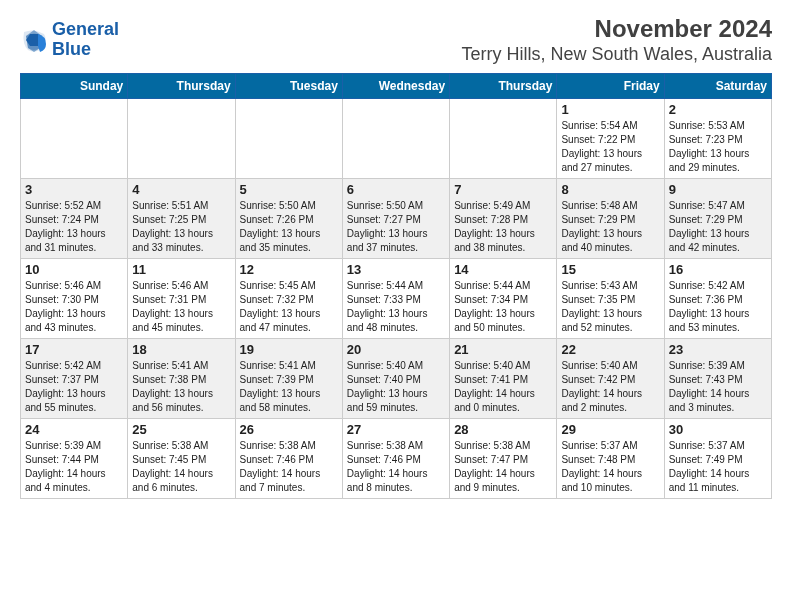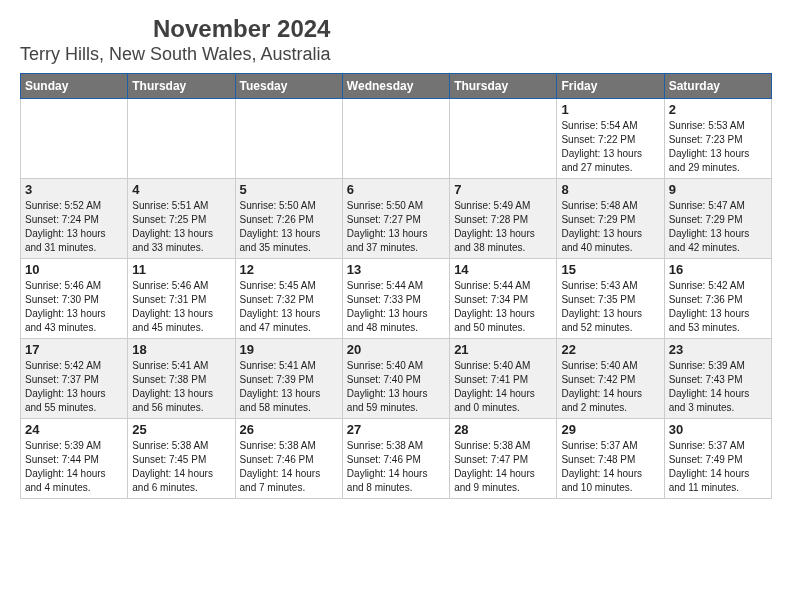--- a/index.html
+++ b/index.html
@@ -53,26 +53,26 @@
       color: #444;
       margin-top: 2px;
     }
     table {
       width: 100%;
       border-collapse: collapse;
       margin-top: 8px;
       table-layout: fixed;
     }
     thead tr th {
-      background: #737373;
+      background: #0369a1;
       color: #fff;
       font-size: 12px;
       font-weight: bold;
       padding: 5px 4px;
-      text-align: left;
+      text-align: right;
       border: 1px solid #1a5fa8;
     }
     tbody tr td {
       vertical-align: top;
       border: 1px solid #ccc;
       padding: 3px 4px;
       font-size: 9.5px;
       color: #222;
       height: 78px;
       background: #fff;
@@ -92,20 +92,34 @@
     }
     .empty-cell {
       background: #fff !important;
     }
   </style>
 </head>
 <body>
 
 <div class="container">
   <div class="header-row">
+    <div class="logo">
+      <svg class="logo-icon" viewBox="0 0 28 28" xmlns="http://www.w3.org/2000/svg">
+        <rect x="0" y="0" width="28" height="28" fill="none"></rect>
+        <path d="M4 6 Q14 2 24 8 Q28 14 22 22 Q16 28 8 24 Q2 18 4 6Z" fill="#1a5fa8" opacity="0.15"></path>
+        <path d="M6 10 Q14 5 22 10 L20 22 Q14 26 8 22Z" fill="#1a5fa8" opacity="0.3"></path>
+        <polygon points="14,4 22,10 20,22 14,26 8,22 6,10" fill="#1a5fa8" opacity="0.5"></polygon>
+        <path d="M10 8 L18 8 L22 14 L18 20 L10 20 L6 14 Z" fill="#1a5fa8"></path>
+        <path d="M18 8 Q26 10 26 18 Q26 24 20 26 L18 20Z" fill="#2980d9"></path>
+      </svg>
+      <div class="logo-text">
+        <span>General</span>
+        <span>Blue</span>
+      </div>
+    </div>
     <div class="title-block">
       <div class="month-title">November 2024</div>
       <div class="subtitle">Terry Hills, New South Wales, Australia</div>
     </div>
   </div>
 
   <table>
     <thead>
       <tr>
       <th>Sunday</th>

